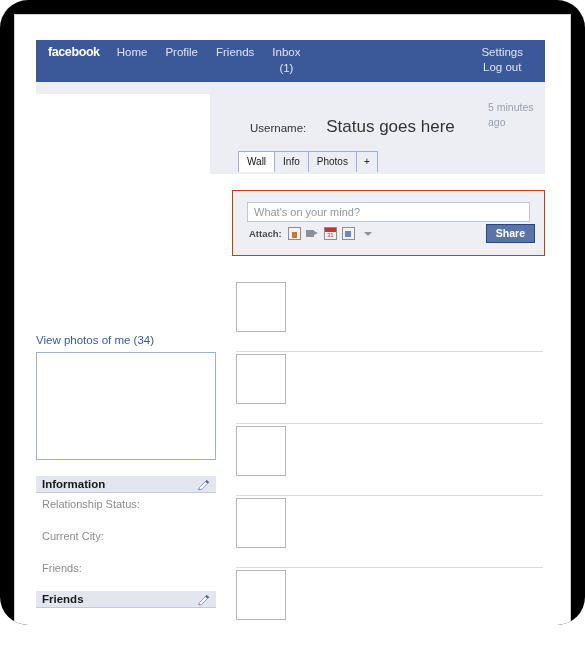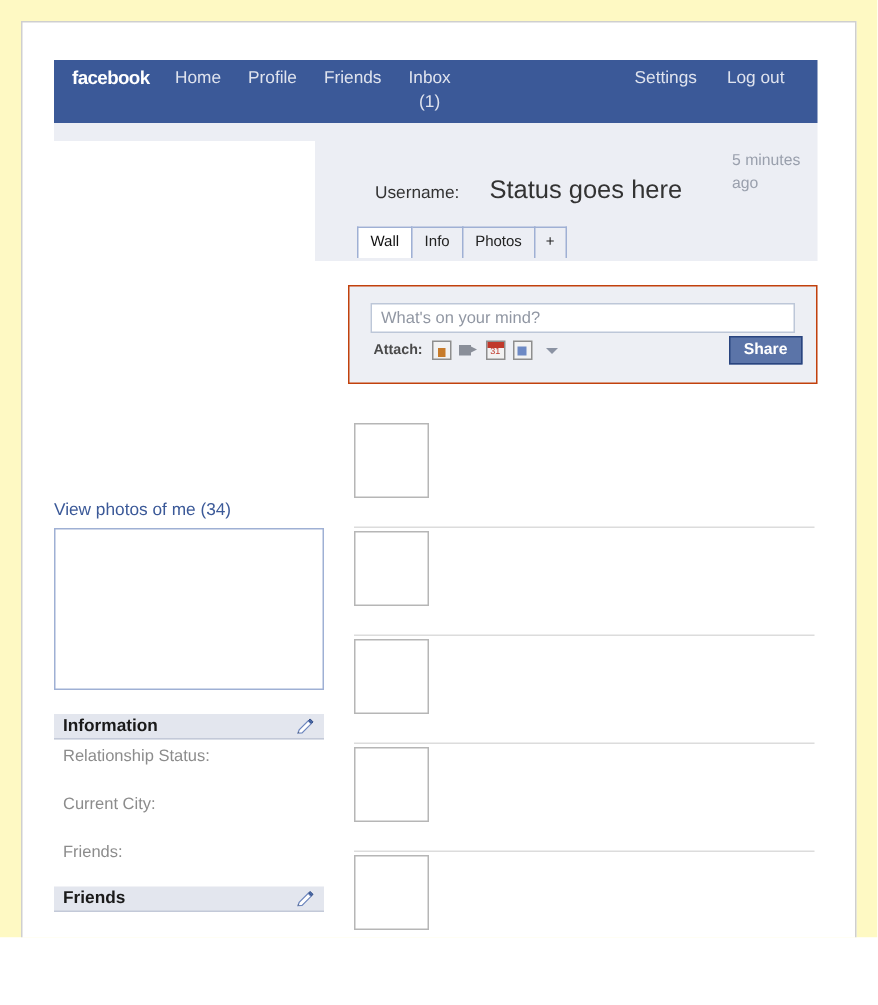--- a/index.html
+++ b/index.html
@@ -7,22 +7,23 @@
   html, body {
     margin: 0;
     padding: 0;
     background: #ffffff;
     font-family: "Liberation Sans", sans-serif;
   }
   #page {
     position: relative;
     width: 585px;
     height: 625px;
-    background: #fef9c3;
+    background: #000000;
     overflow: hidden;
+    border-radius: 28px;
   }
 
   
   .outer-frame {
     position: absolute;
     left: 14px;
     top: 14px;
     width: 557px;
     height: 642px;
     border: 1px solid #cfcfcf;
@@ -66,20 +67,21 @@
     display: block;
     font-size: 11.5px;
     color: #dfe3ee;
     line-height: 16px;
   }
   .nav-right {
     position: absolute;
     right: 12px;
     top: 5px;
     display: flex;
+    flex-direction: column;
   }
   .nav-right .nav-link { padding: 0 10px; }
 
   
   .grey-band {
     position: absolute;
     left: 36px;
     top: 82px;
     width: 509px;
     height: 12px;

